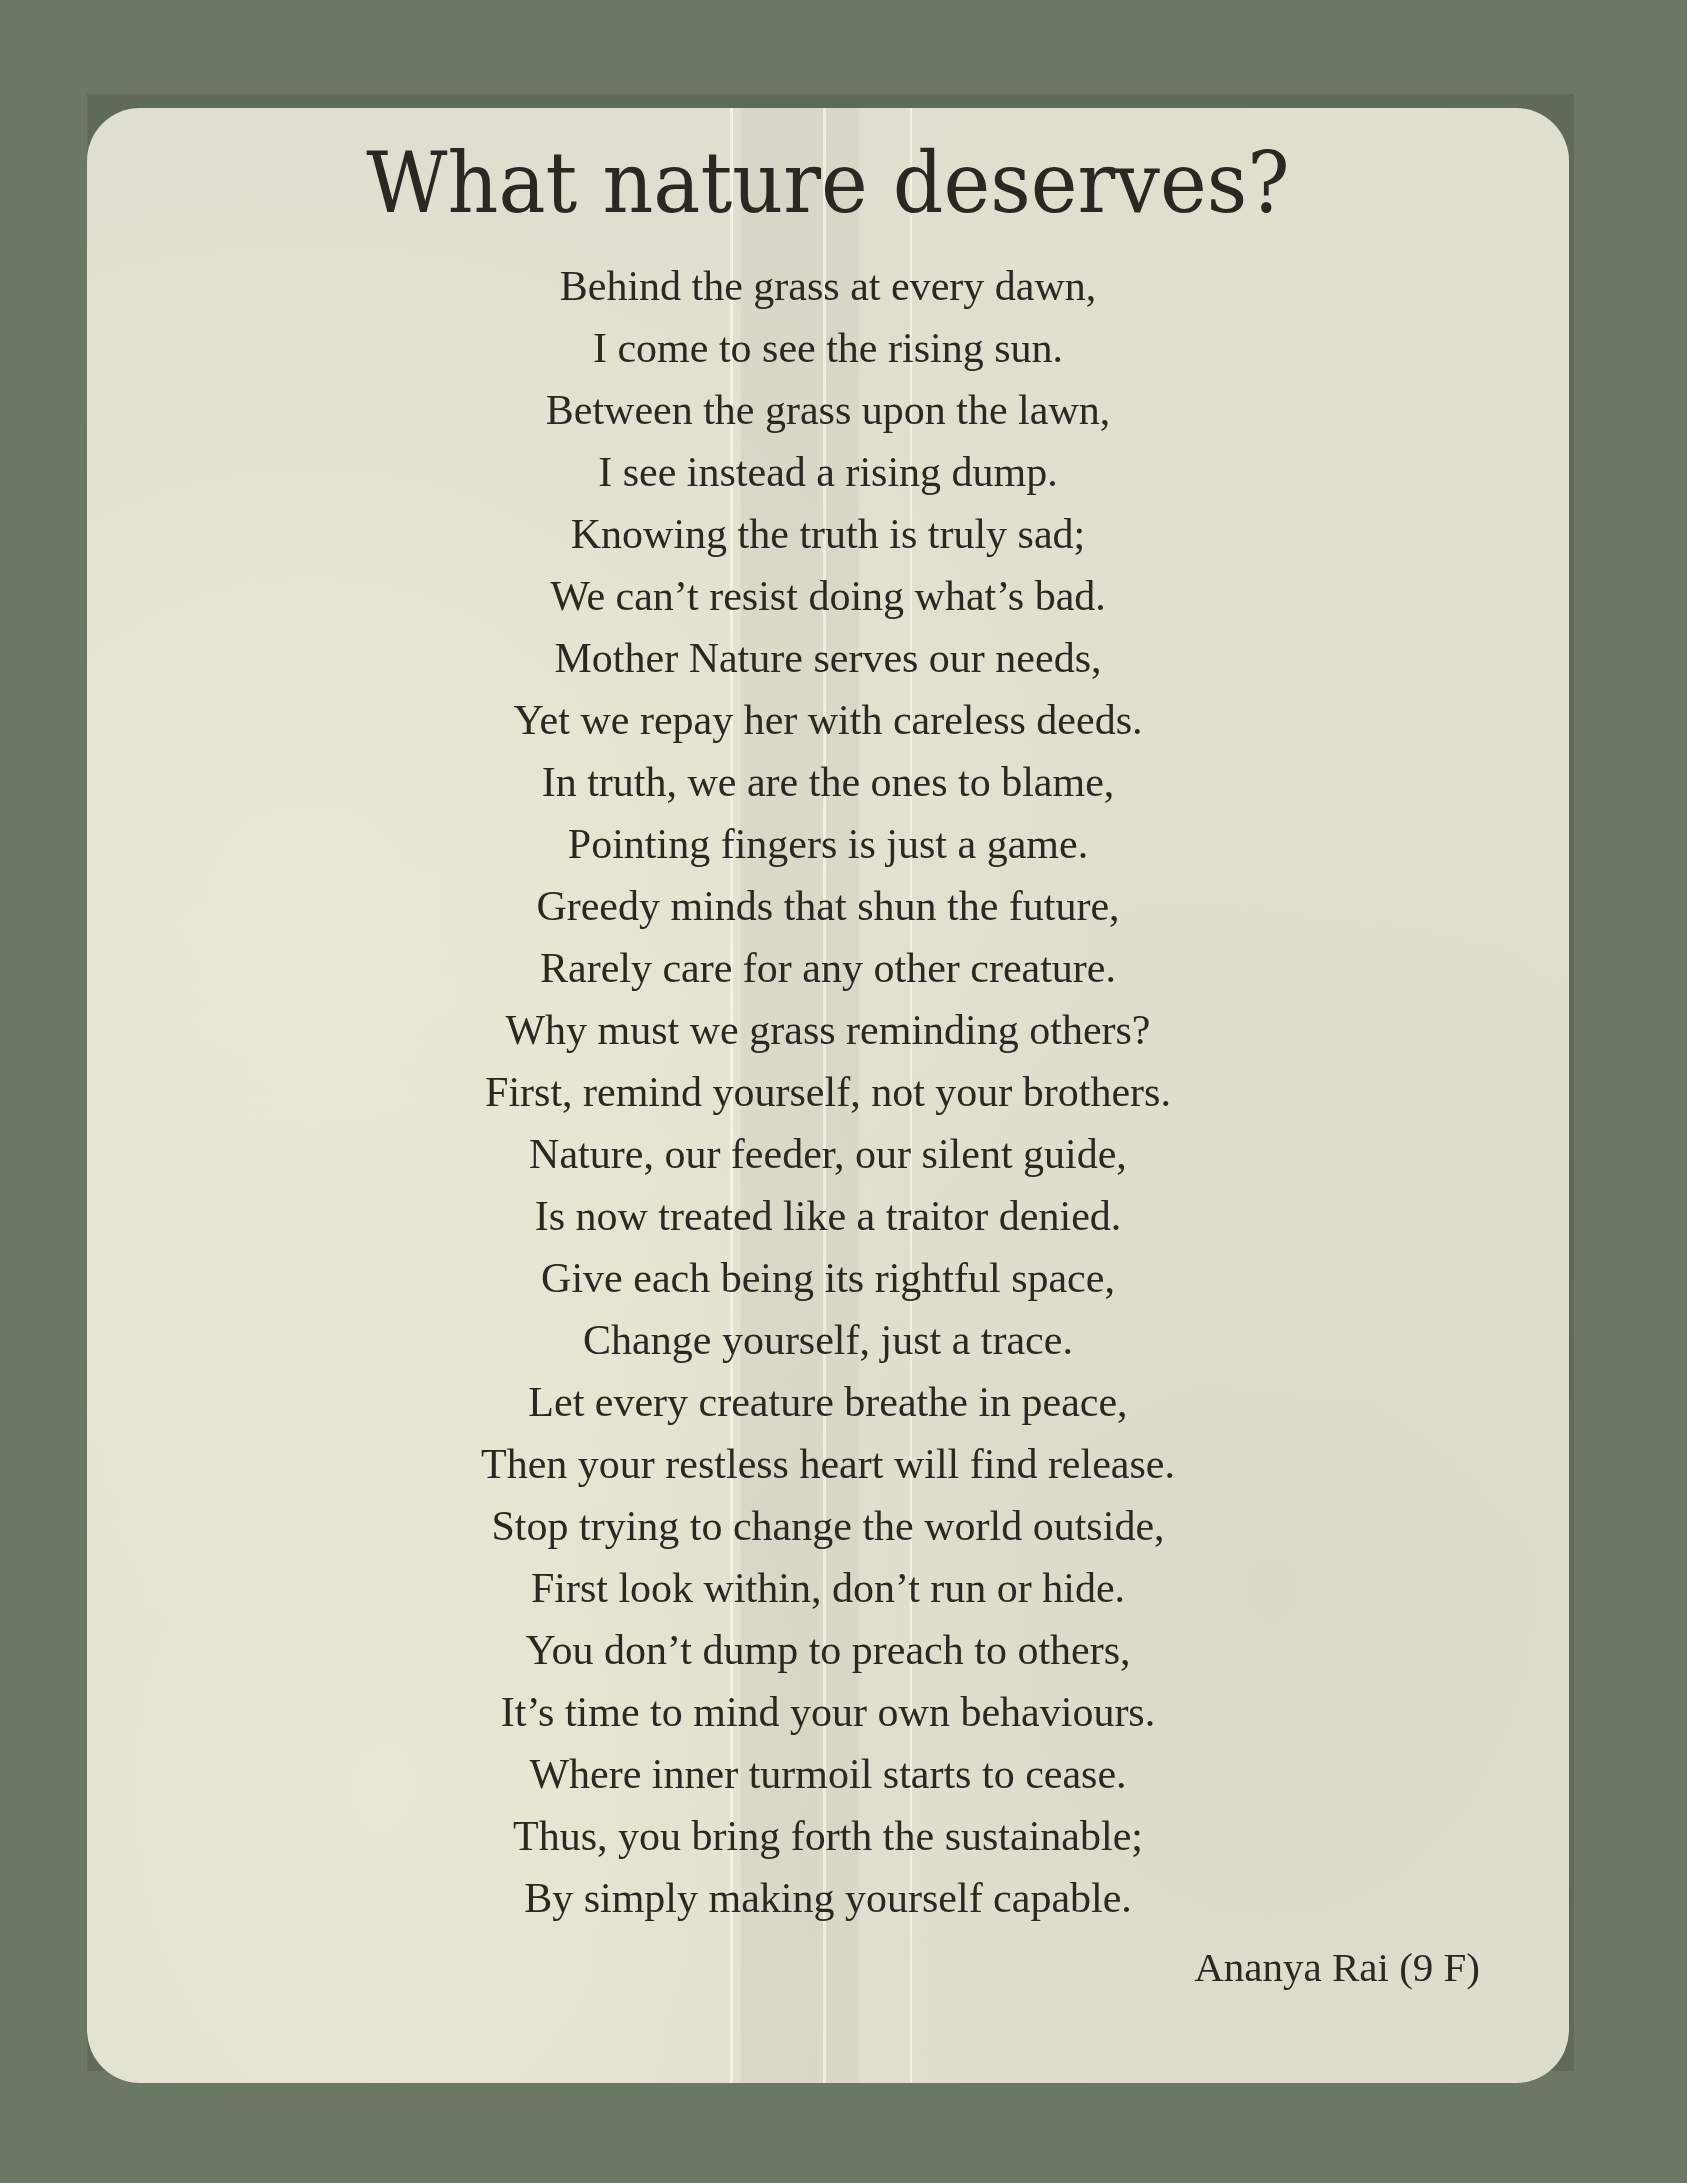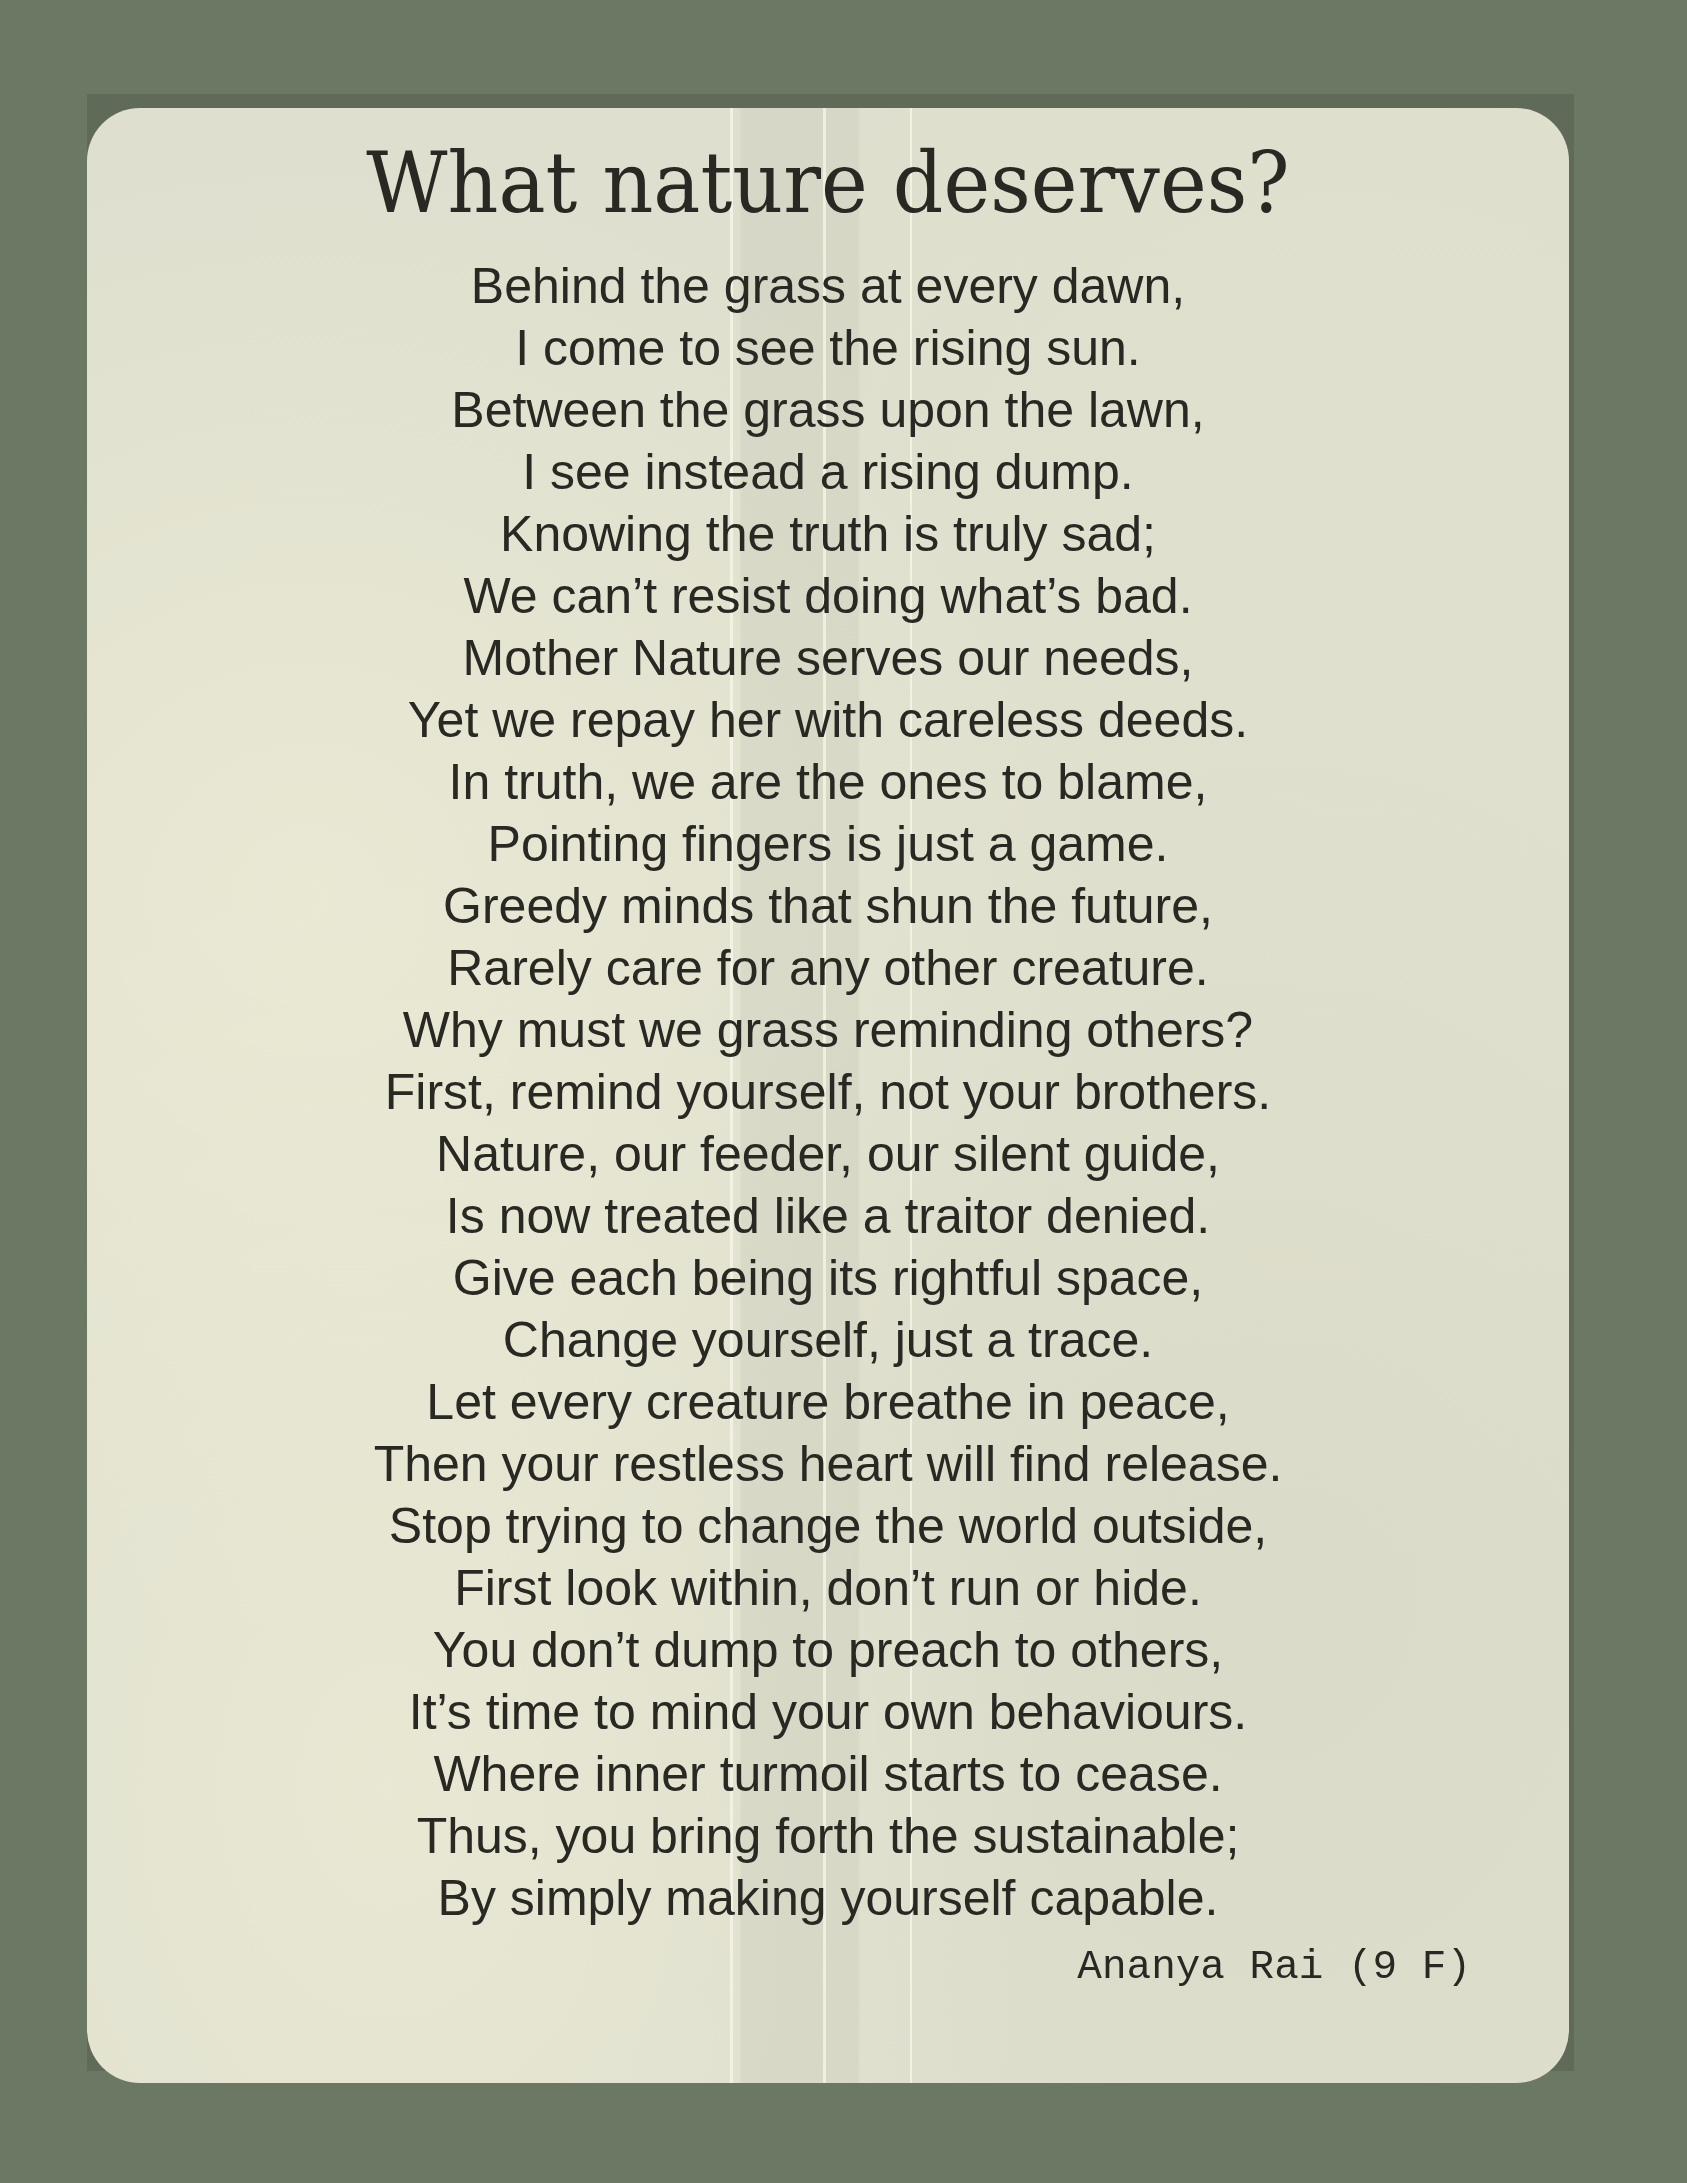--- a/index.html
+++ b/index.html
@@ -79,31 +79,31 @@
       left: 0;
       right: 0;
       top: 147px;
       margin: 0;
       padding: 0;
       list-style: none;
     }
     .poem li {
       height: 62px;
       line-height: 62px;
-      font-size: 50px;
+      font-size: 42px;
       white-space: nowrap;
-      font-family: Liberation Sans, sans-serif;
+      font-family: Liberation Serif, serif;
     }
     .author {
       position: absolute;
-      right: 98px;
+      right: 89px;
       top: 1833px;
       font-size: 41px;
       line-height: 53px;
-      font-family: Liberation Mono, monospace;
+      font-family: Liberation Serif, serif;
     }
   </style>
 </head>
 <body>
 
 <div class="panel-backdrop"></div>
 
 <div class="panel">
   <div class="stripe" style="left: 643px;"></div>
   <div class="stripe" style="left: 736px;"></div>

